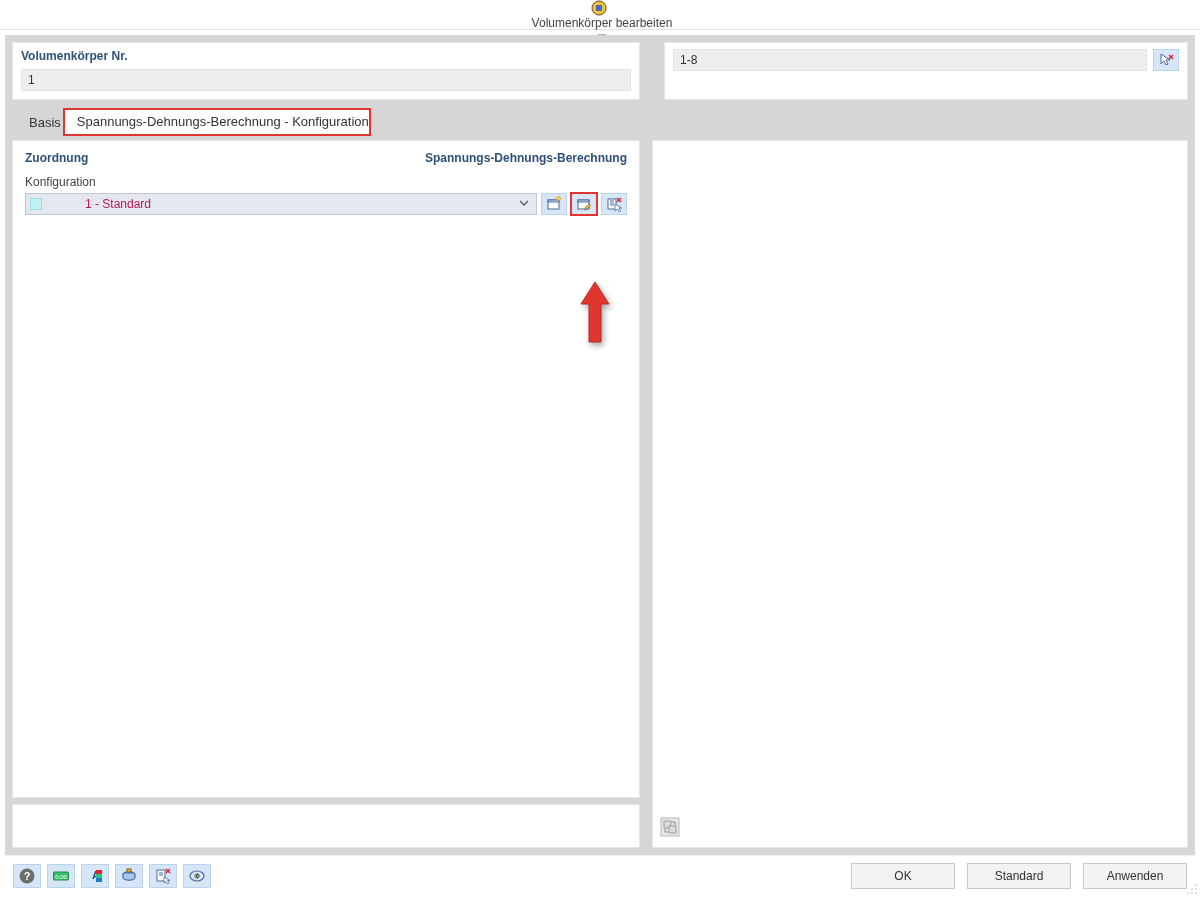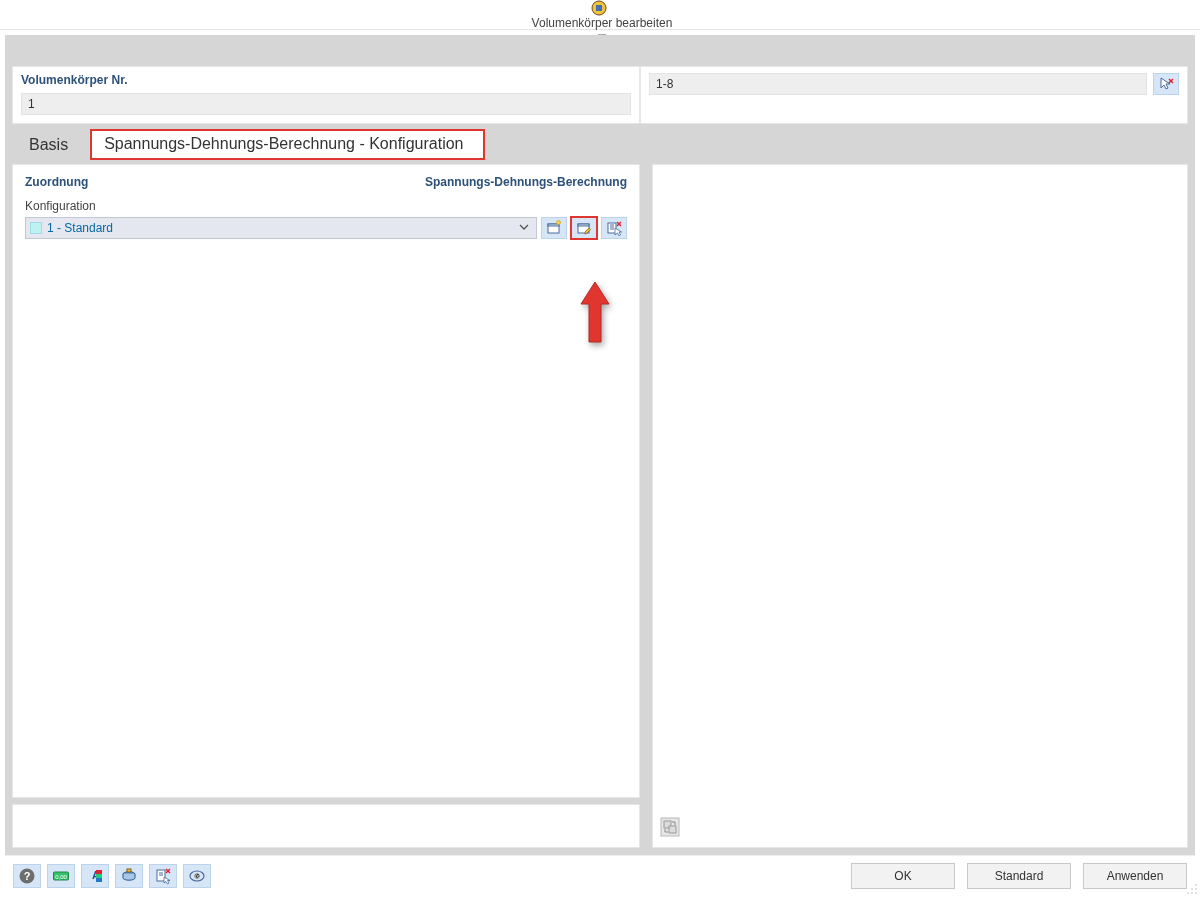--- a/index.html
+++ b/index.html
@@ -12,51 +12,51 @@
   .titlebar .title-text { flex: 0 0 auto; font-size: 12px; color: #444; }
   .titlebar .spacer { flex: 1; }
   .win-btn { width: 46px; height: 30px; display: flex; align-items: center; justify-content: center; color: #555; }
   .win-btn svg { width: 10px; height: 10px; }
 
   
   .frame { padding: 5px; height: calc(900px - 30px); background: #fff; display: flex; flex-direction: column; }
   .client { flex: 1; background: #d6d6d6; border: 1px solid #d6d6d6; padding: 6px; display: flex; flex-direction: column; gap: 6px; min-height: 0; }
 
   
-  .header-row { display: flex; gap: 0; margin-top: 24px; }
+  .header-row { display: flex; gap: 24px; }
   .header-box { background: #fff; border: 1px solid #e6e6e6; flex: 1; padding: 6px 8px 8px 8px; }
   .header-box.left { flex: 0 0 628px; }
   .hb-label { color: #2c517b; font-weight: 600; font-size: 12px; margin-bottom: 6px; }
   .hb-content { display: flex; gap: 6px; align-items: center; }
   .field { background: #eeeeee; border: 1px solid #e3e3e3; height: 22px; line-height: 20px; padding: 0 6px; font-size: 12px; color: #333; flex: 1; }
   .iconbtn { width: 26px; height: 22px; border: 1px solid #bcd3ec; background: #d6e6f7; display: flex; align-items: center; justify-content: center; }
   .iconbtn svg { width: 16px; height: 16px; }
 
   
   .tabrow { display: flex; align-items: flex-end; padding: 0 4px; margin-top: 2px; height: 26px; }
-  .tab { padding: 4px 20px 5px 12px; font-size: 16px; color: #333; border: 1px solid transparent; border-bottom: none; background: transparent; margin-right: 2px; position: relative; top: 1px; }
+  .tab { padding: 4px 0 5px 12px; font-size: 13px; color: #333; border: 1px solid transparent; border-bottom: none; background: transparent; margin-right: 2px; position: relative; top: 1px; }
   .tab.active { background: #ffffff; border: 1px solid #e3e3e3; border-bottom-color: #fff; }
   .tab.highlighted { outline: 2px solid #e0362f; outline-offset: -1px; }
 
   
   .main-row { flex: 1; display: flex; gap: 12px; min-height: 0; justify-content: space-between; }
   .main-left { flex: 0 0 628px; display: flex; flex-direction: column; gap: 6px; min-height: 0; }
   .main-right { flex: 1; display: flex; flex-direction: column; gap: 6px; min-height: 0; }
   .panel { background: #fff; border: 1px solid #e6e6e6; }
   .panel.flexgrow { flex: 1; min-height: 0; }
   .panel.small { height: 44px; }
 
   .panel-inner { padding: 10px 12px; }
   .panel-head { display: flex; justify-content: space-between; margin-bottom: 10px; }
   .panel-head-l, .panel-head-r { color: #2c517b; font-weight: 600; font-size: 12px; }
   .cfg-label { font-size: 12px; color: #444; margin-bottom: 4px; }
   .cfg-row { display: flex; gap: 4px; align-items: center; }
   .cfg-select { flex: 1; height: 22px; background: #e4e7f0; border: 1px solid #c2c7d6; display: flex; align-items: center; padding: 0 4px; }
   .cfg-swatch { width: 12px; height: 12px; background: #bff0f2; border: 1px solid #9bdde0; margin-right: 5px; }
-  .cfg-text { flex: 1; font-size: 12px; color: #0369a1; }
+  .cfg-text { flex: 1; font-size: 12px; color: #be185d; margin-left: 38px; }
   .cfg-caret { width: 16px; text-align: center; color: #555; }
   .tinybtn { width: 26px; height: 22px; border: 1px solid #bcd3ec; background: #d6e6f7; display: flex; align-items: center; justify-content: center; position: relative; }
   .tinybtn svg { width: 16px; height: 16px; }
   .tinybtn.outlined { outline: 2px solid #e0362f; outline-offset: -1px; }
 
   
   .arrow-callout { position: absolute; left: 573px; top: 244px; pointer-events: none; filter: drop-shadow(2px 3px 3px rgba(0,0,0,0.35)); }
   .arrow-callout svg { width: 32px; height: 70px; }
 
   

